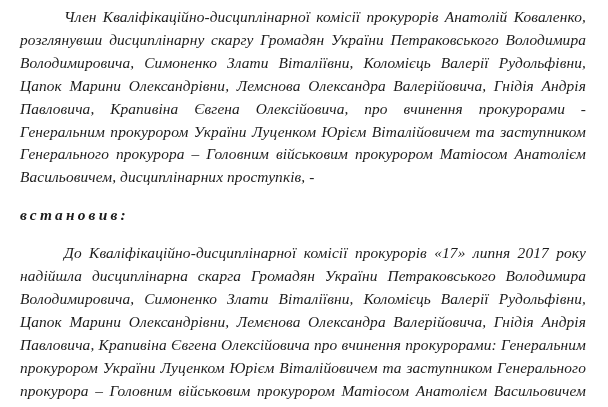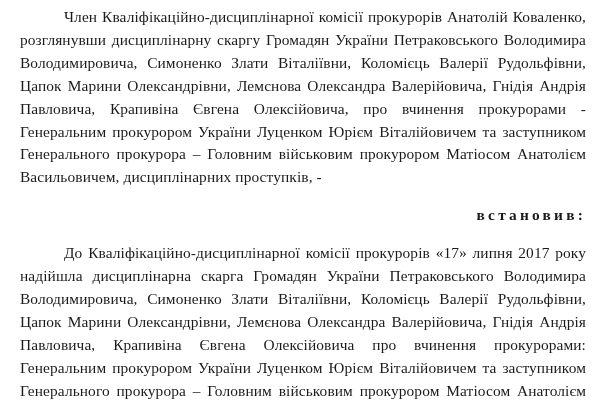--- a/index.html
+++ b/index.html
@@ -13,35 +13,36 @@
     overflow: hidden;
     font-family: "Liberation Serif", serif;
     color: #1b1b1b;
   }
   .page {
     position: relative;
     width: 608px;
     height: 407px;
     box-sizing: border-box;
     padding: 6px 22px 0 20px;
+    font-style: italic;
   }
   .para {
     margin: 0;
     text-align: justify;
     text-justify: inter-word;
     font-size: 15.4px;
     line-height: 22.9px;
     letter-spacing: 0.1px;
   }
   .para.first {
     text-indent: 44px;
   }
   .centered {
     margin: 0;
-    text-align: right;
+    text-align: left;
     font-size: 15.4px;
     font-weight: bold;
     letter-spacing: 3.2px;
   }
   .gap-before-heading { height: 17px; }
   .gap-after-heading { height: 18px; }
   .para.second {
     text-indent: 44px;
   }
 </style>

